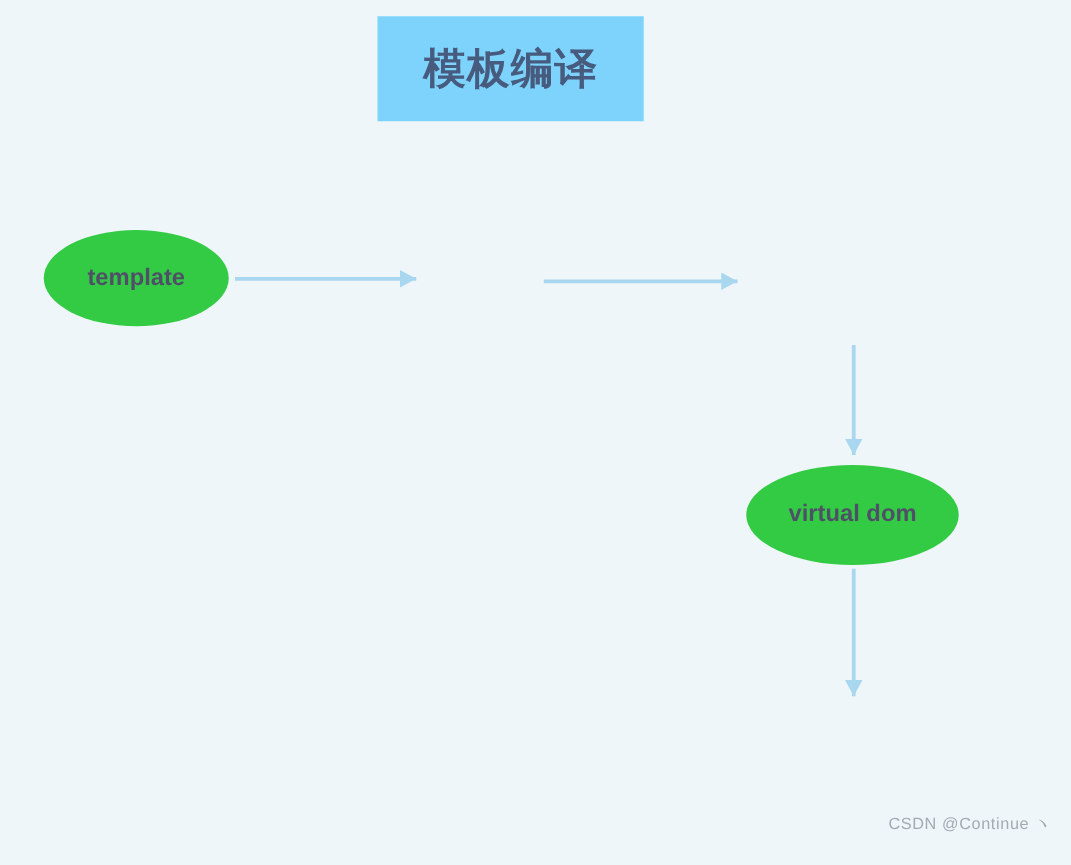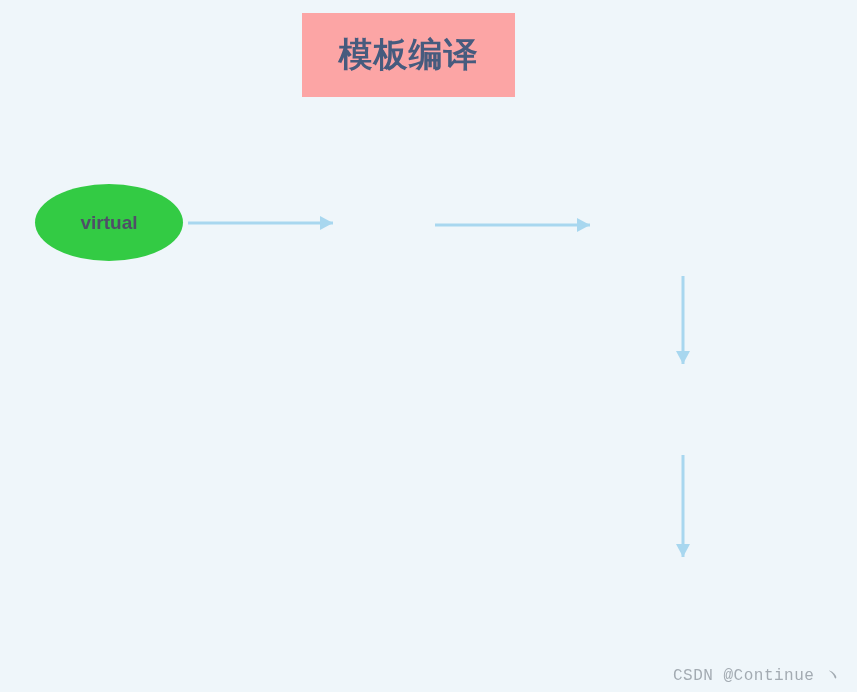--- a/index.html
+++ b/index.html
@@ -10,21 +10,21 @@
     background: var(--background, #eff6fa);
     overflow: hidden;
     font-family: "Liberation Sans", sans-serif;
   }
   .title-box {
     position: absolute;
     left: 302px;
     top: 13px;
     width: 213px;
     height: 84px;
-    background: #fca5a5;
+    background: #7dd3fc;
     display: flex;
     align-items: center;
     justify-content: center;
   }
   .title-text {
     font-size: 34px;
     font-weight: bold;
     letter-spacing: 1px;
     color: var(--title_text, #465b7e);
   }
@@ -53,25 +53,24 @@
     pointer-events: none;
   }
   .edges line {
     stroke: var(--arrow, #a8d7ef);
     stroke-width: 3;
   }
   #arrow-head path { fill: var(--arrow, #a8d7ef); }
   .watermark {
     position: absolute;
     right: 16px;
-    bottom: 6px;
-    font-size: 16px;
+    bottom: 24px;
+    font-size: 13px;
     color: var(--watermark_text, #a3abb2);
     letter-spacing: 0.5px;
-    font-family: Liberation Mono, monospace;
   }
 </style>
 </head>
 <body>
 
 <div class="canvas">
 
   <div class="title-box">
     <span class="title-text">模板编译</span>
   </div>
@@ -82,22 +81,25 @@
         <path d="M0,0 L13,7 L0,14 Z"></path>
       </marker>
     </defs>
     <line x1="188" y1="223" x2="333" y2="223" marker-end="url(#arrow-head)"></line>
     <line x1="435" y1="225" x2="590" y2="225" marker-end="url(#arrow-head)"></line>
     <line x1="683" y1="276" x2="683" y2="364" marker-end="url(#arrow-head)"></line>
     <line x1="683" y1="455" x2="683" y2="557" marker-end="url(#arrow-head)"></line>
   </svg>
 
   <div class="node n-template">
-    <span class="label">virtual</span>
+    <span class="label">template</span>
   </div>
 
 
 
+  <div class="node n-vdom">
+    <span class="label">virtual dom</span>
+  </div>
 
 
   <div class="watermark">CSDN @Continue ヽ</div>
 
 </div>
 
 </body></html>

